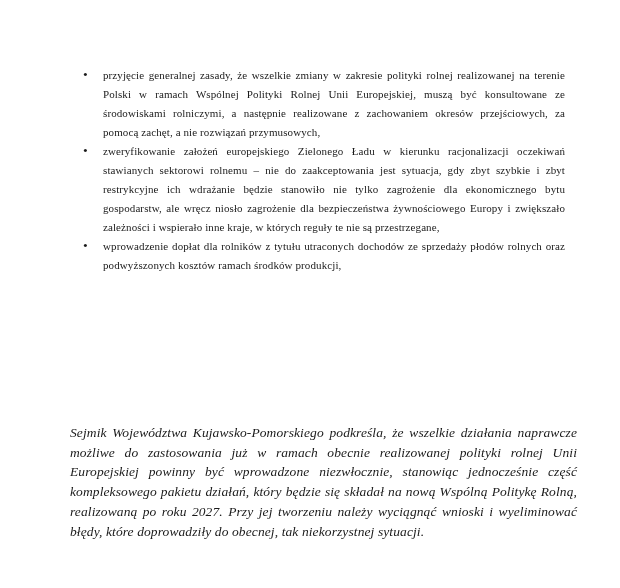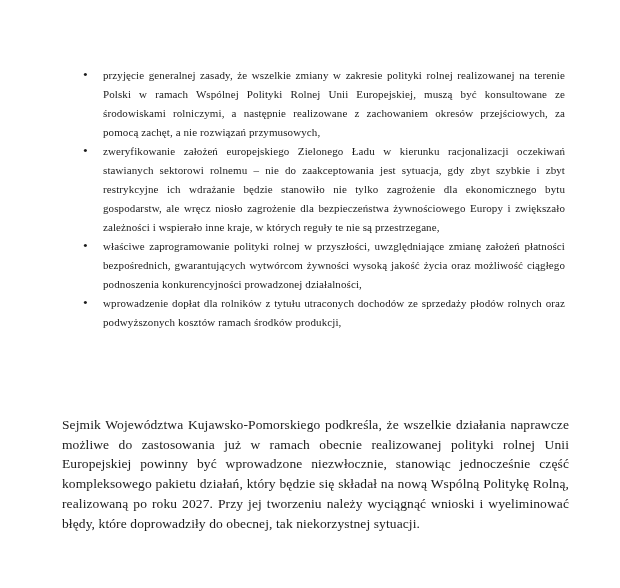--- a/index.html
+++ b/index.html
@@ -38,31 +38,31 @@
     left: -20px;
     top: 0;
     font-size: 13.5px;
     line-height: 17.6px;
   }
   p.closing {
     position: absolute;
     top: 411px;
     left: 58px;
     width: 507px;
-    margin: 4px;
+    margin: 12px;
     text-align: justify;
     font-size: 13.5px;
     line-height: 19.7px;
     letter-spacing: 0.1px;
+    font-style: italic;
   }
 </style>
 </head>
 <body>
 
 <div class="page">
   <ul class="bullets">
     <li>przyjęcie generalnej zasady, że wszelkie zmiany w zakresie polityki rolnej realizowanej na terenie Polski w ramach Wspólnej Polityki Rolnej Unii Europejskiej, muszą być konsultowane ze środowiskami rolniczymi, a następnie realizowane z zachowaniem okresów przejściowych, za pomocą zachęt, a nie rozwiązań przymusowych,</li>
     <li>zweryfikowanie założeń europejskiego Zielonego Ładu w kierunku racjonalizacji oczekiwań stawianych sektorowi rolnemu – nie do zaakceptowania jest sytuacja, gdy zbyt szybkie i zbyt restrykcyjne ich wdrażanie będzie stanowiło nie tylko zagrożenie dla ekonomicznego bytu gospodarstw, ale wręcz niosło zagrożenie dla bezpieczeństwa żywnościowego Europy i zwiększało zależności i wspierało inne kraje, w których reguły te nie są przestrzegane,</li>
-    <li>właściwe zaprogramowanie polityki rolnej w przyszłości, uwzględniające zmianę założeń płatności bezpośrednich, gwarantujących wytwórcom żywności wysoką jakość życia oraz możliwość ciągłego podnoszenia konkurencyjności prowadzonej działalności,</li>
     <li>wprowadzenie dopłat dla rolników z tytułu utraconych dochodów ze sprzedaży płodów rolnych oraz podwyższonych kosztów ramach środków produkcji,</li>
   </ul>
   <p class="closing">Sejmik Województwa Kujawsko-Pomorskiego podkreśla, że wszelkie działania naprawcze możliwe do zastosowania już w ramach obecnie realizowanej polityki rolnej Unii Europejskiej powinny być wprowadzone niezwłocznie, stanowiąc jednocześnie część kompleksowego pakietu działań, który będzie się składał na nową Wspólną Politykę Rolną, realizowaną po roku 2027. Przy jej tworzeniu należy wyciągnąć wnioski i wyeliminować błędy, które doprowadziły do obecnej, tak niekorzystnej sytuacji.</p>
 </div>
 
 </body></html>

